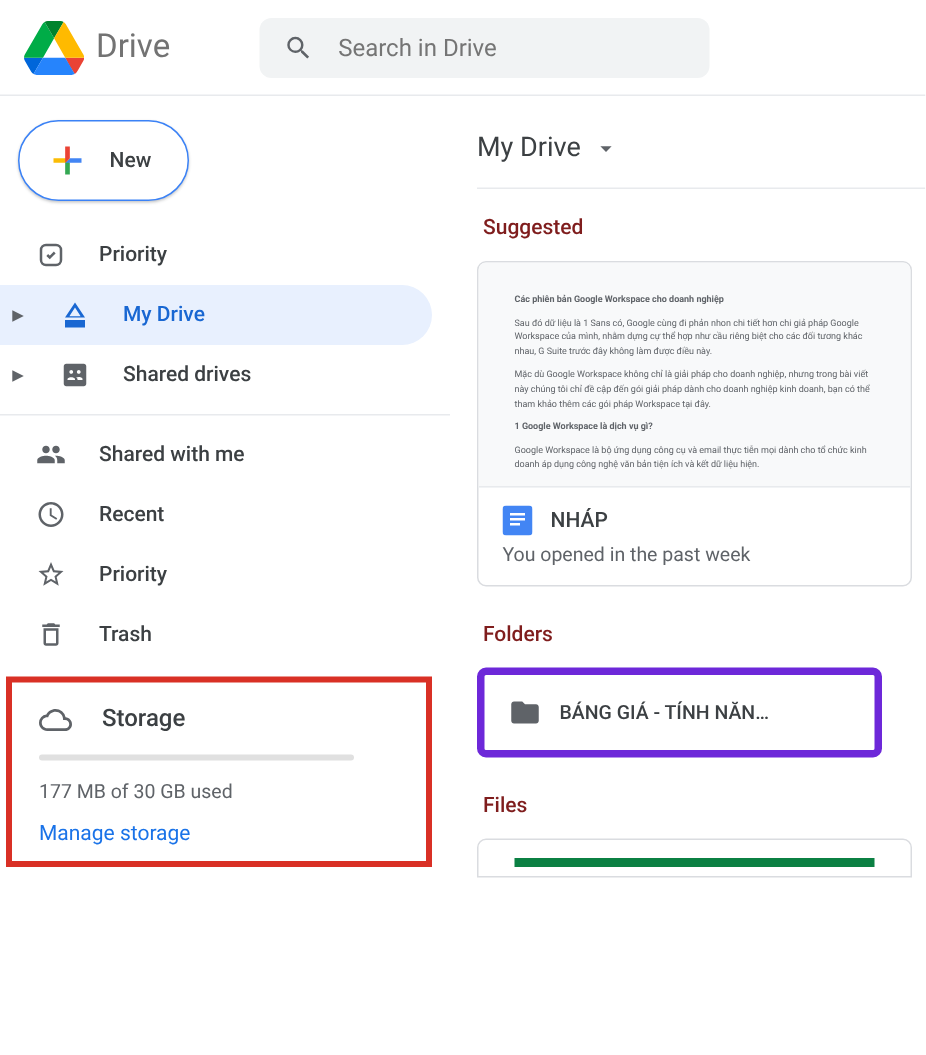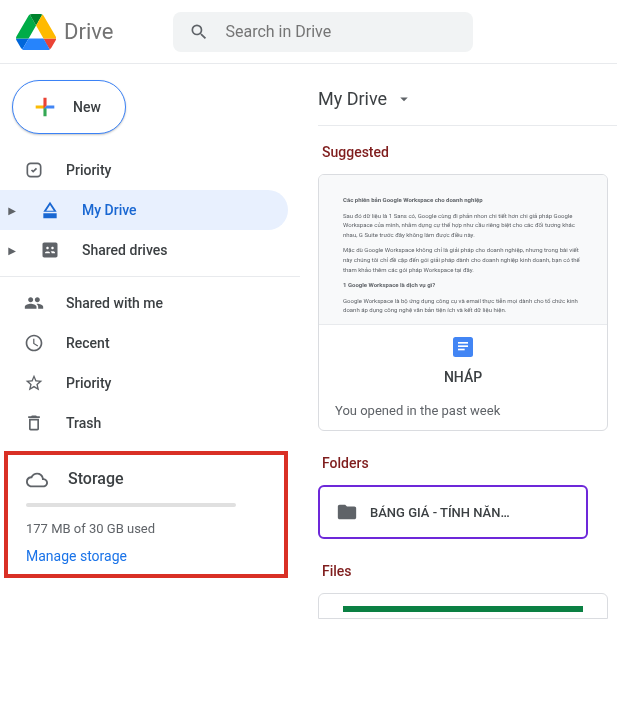--- a/index.html
+++ b/index.html
@@ -28,24 +28,24 @@
 .manage-link { color: #1a73e8; font-size: 14px; cursor: pointer; }
 .content { flex: 1; padding: 16px 0 0 18px; overflow: hidden; }
 .breadcrumb { display: flex; align-items: center; gap: 8px; padding: 8px 0 16px 0; border-bottom: 1px solid #e8eaed; margin-bottom: 18px; cursor: pointer; }
 .breadcrumb-text { font-size: 18px; color: #3c4043; }
 .section-title { font-size: 14px; color: #7f1d1d; font-weight: 500; margin: 0 0 14px 4px; }
 .suggested-card { width: 290px; border: 1px solid #dadce0; border-radius: 6px; overflow: hidden; cursor: pointer; background: #fff; margin-bottom: 24px; }
 .doc-preview { height: 150px; background: #f8f9fa; padding: 20px 24px; font-size: 6px; color: #5f6368; line-height: 1.6; border-bottom: 1px solid #e8eaed; }
 .doc-preview .pv-title { font-weight: bold; margin-bottom: 6px; }
 .doc-preview .pv-para { margin-bottom: 6px; }
 .card-footer { padding: 12px 16px; }
-.card-name-row { display: flex; align-items: center; gap: 12px; margin-bottom: 18px; flex-direction: column; }
+.card-name-row { display: flex; align-items: center; gap: 12px; margin-bottom: 6px; }
 .card-name { font-size: 14px; font-weight: 500; color: #3c4043; }
 .card-subtext { font-size: 13px; color: #5f6368; }
-.folder-chip { display: flex; align-items: center; gap: 12px; border: 2px solid #6d28d9; border-radius: 6px; padding: 14px 16px; width: 270px; cursor: pointer; margin-bottom: 24px; text-align: center; }
+.folder-chip { display: flex; align-items: center; gap: 12px; border: 5px solid #6d28d9; border-radius: 6px; padding: 14px 16px; width: 270px; cursor: pointer; margin-bottom: 24px; text-align: center; }
 .folder-name { font-size: 13px; font-weight: 500; color: #3c4043; }
 .files-row { display: flex; gap: 12px; }
 .file-thumb { width: 290px; height: 20px; background: #fff; border: 1px solid #dadce0; border-radius: 6px 6px 0 0; padding: 12px; overflow: hidden; }
 .file-thumb-bar { height: 6px; background: #0b8043; width: 240px; margin: 0 auto; }
 svg { display: block; }
 </style>
 </head>
 <body>
 
 <div class="header">

